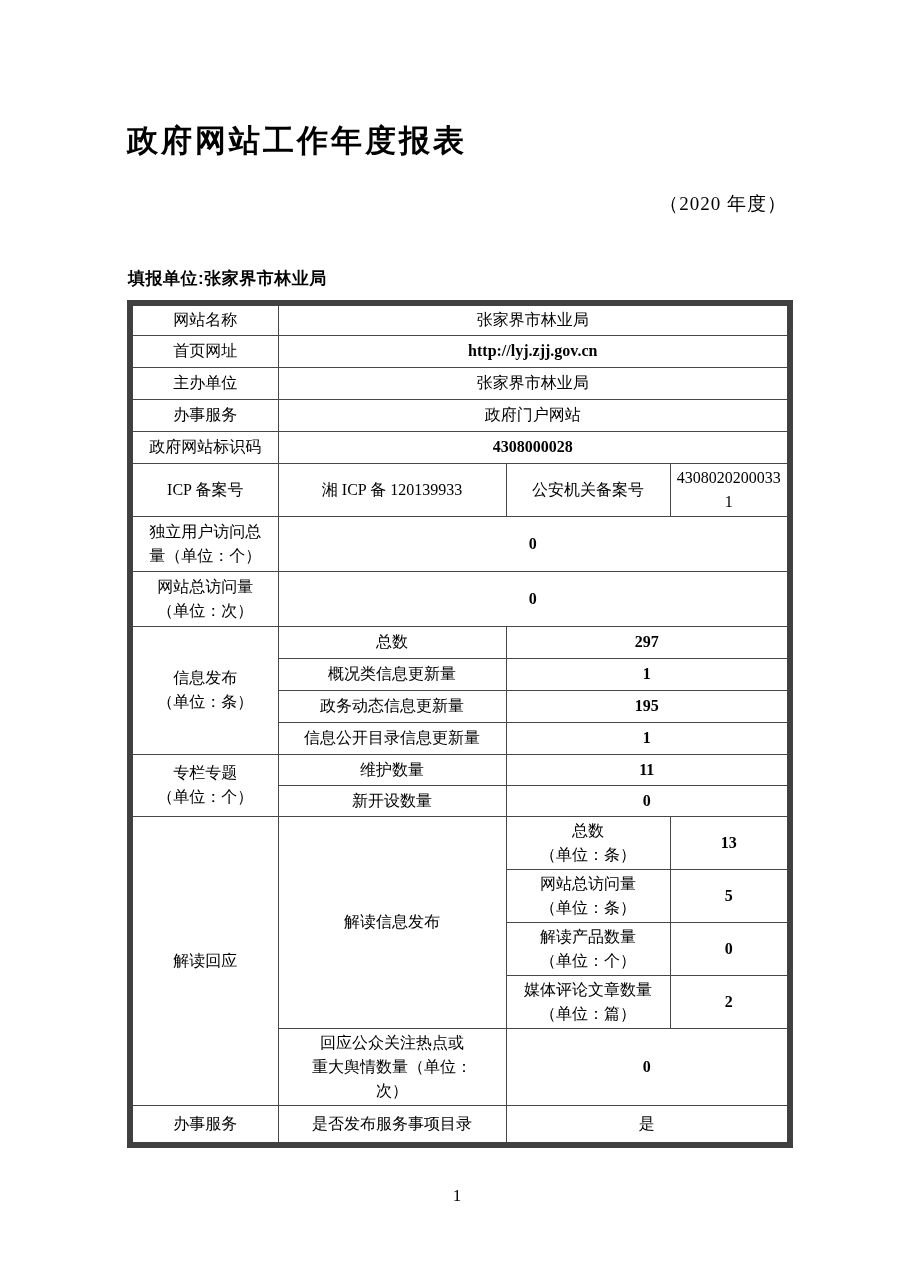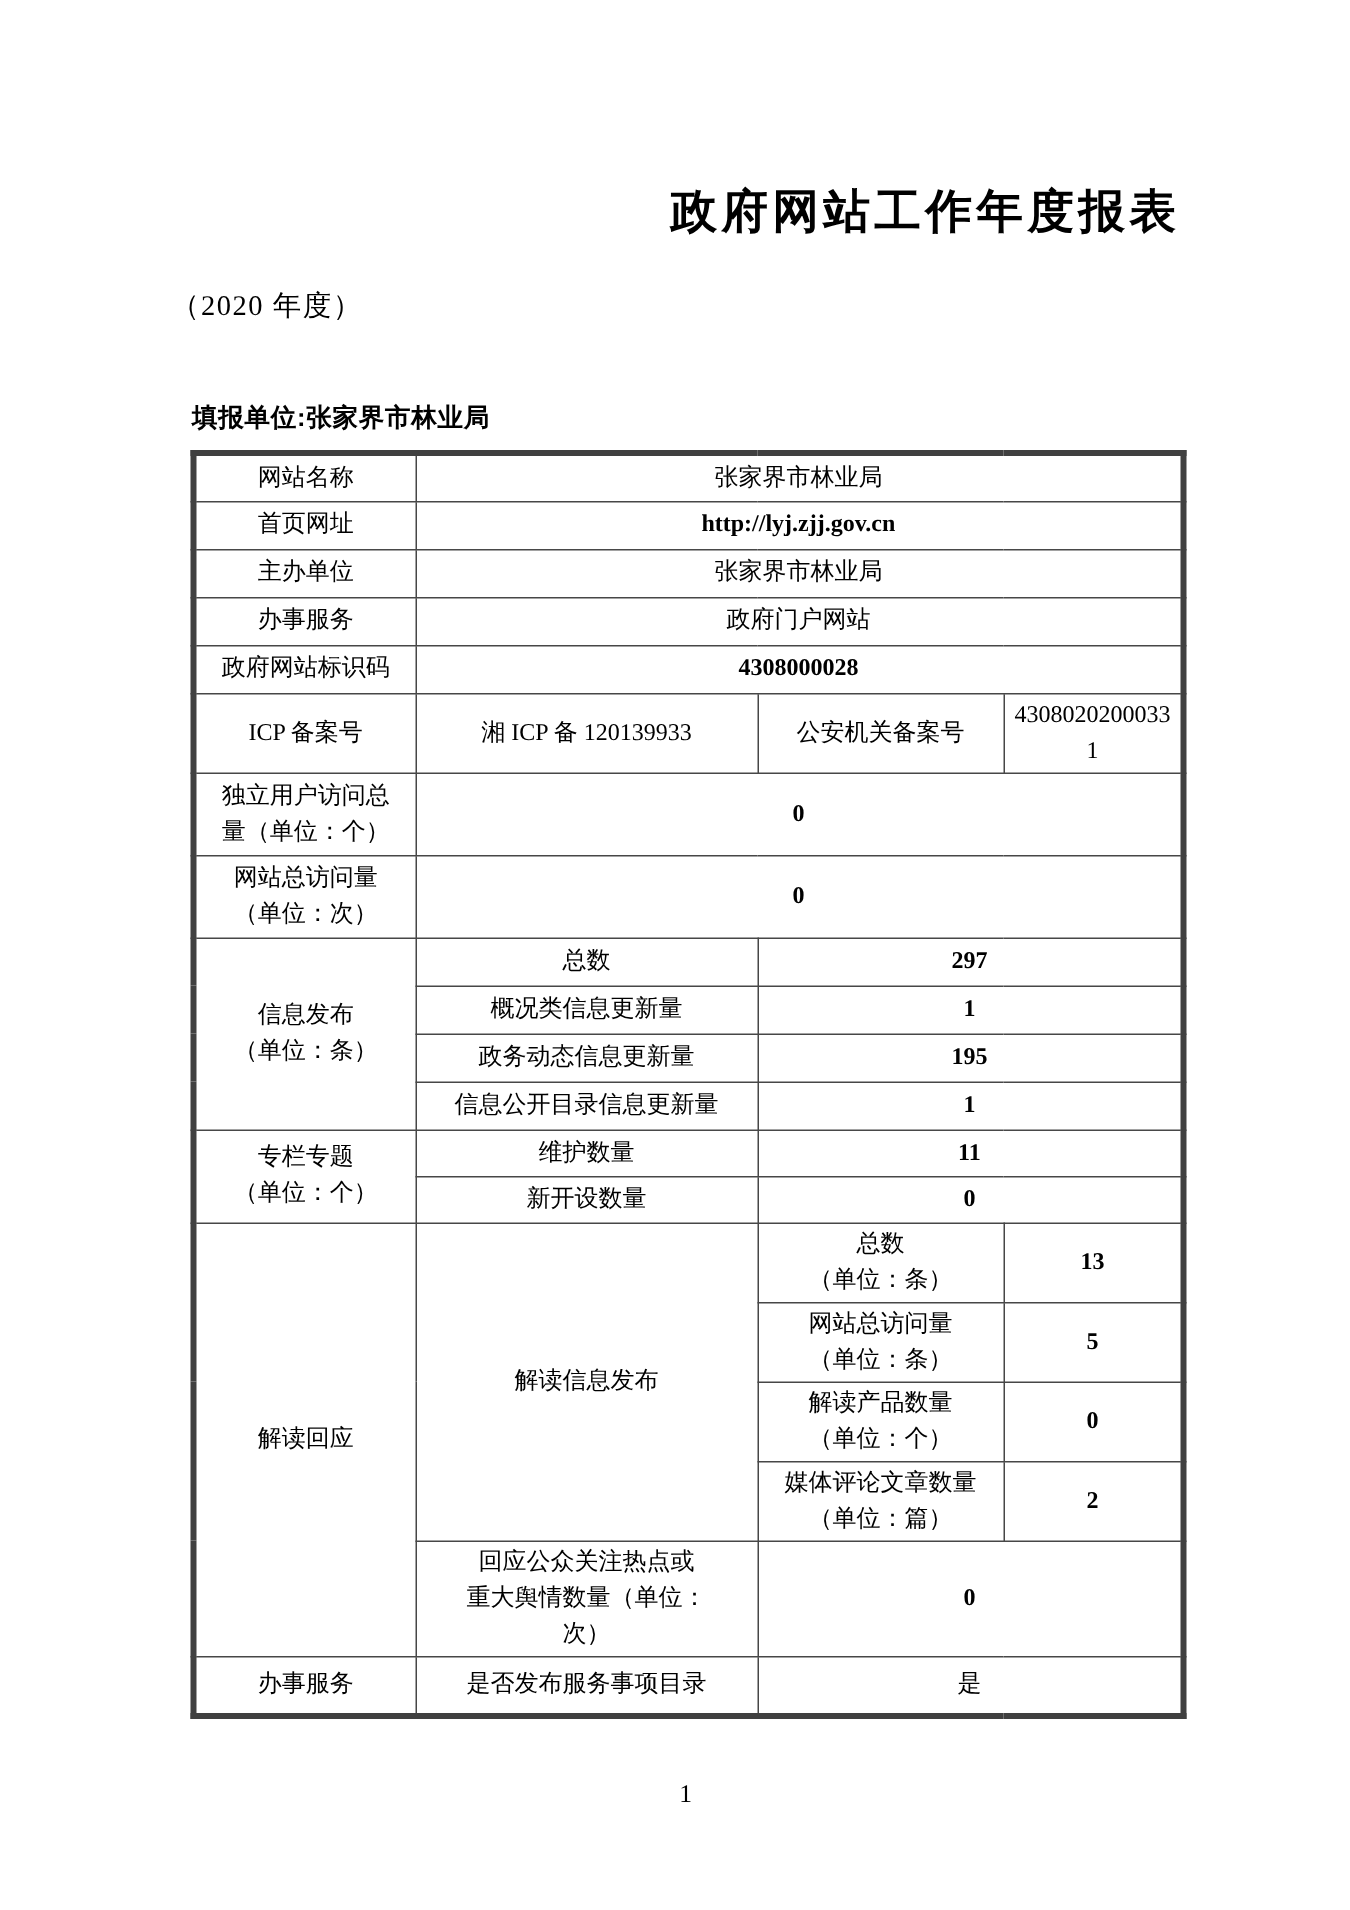--- a/index.html
+++ b/index.html
@@ -2,37 +2,37 @@
 <html><head>
 <meta charset="utf-8">
 <style>
   html,body{margin:0;padding:0;}
   body{
     width:900px;height:1273px;background:#ffffff;position:relative;
     font-family:"Liberation Serif","DejaVu Serif",serif;color:#000;
     overflow:hidden;
   }
   .doc-title{
-    position:absolute;top:120px;left:127px;width:660px;text-align:right;
+    position:absolute;top:120px;left:127px;width:660px;text-align:left;
     font-family:"Liberation Sans","DejaVu Sans",sans-serif;
     font-size:31px;font-weight:bold;letter-spacing:3px;
   }
   .doc-subtitle{
-    position:absolute;top:191px;left:114px;width:660px;text-align:left;
+    position:absolute;top:191px;left:127px;width:660px;text-align:right;
     font-size:19px;letter-spacing:1px;
   }
   .unit-line{
     position:absolute;top:267px;left:128px;
     font-family:Liberation Sans, sans-serif;
     font-size:17px;font-weight:bold;letter-spacing:0.5px;
   }
   table.report{
     position:absolute;top:300px;left:127px;width:660px;
     border-collapse:collapse;table-layout:fixed;
-    border:4px solid #404040;
+    border:6px solid #404040;
   }
   table.report td{
     border:1px solid #474747;
     text-align:center;vertical-align:middle;
     font-size:16px;line-height:1.5;
     padding:2px 6px;
     white-space:pre-line;
     overflow:hidden;
   }
   td.num{font-size:17px;font-weight:bold;}

